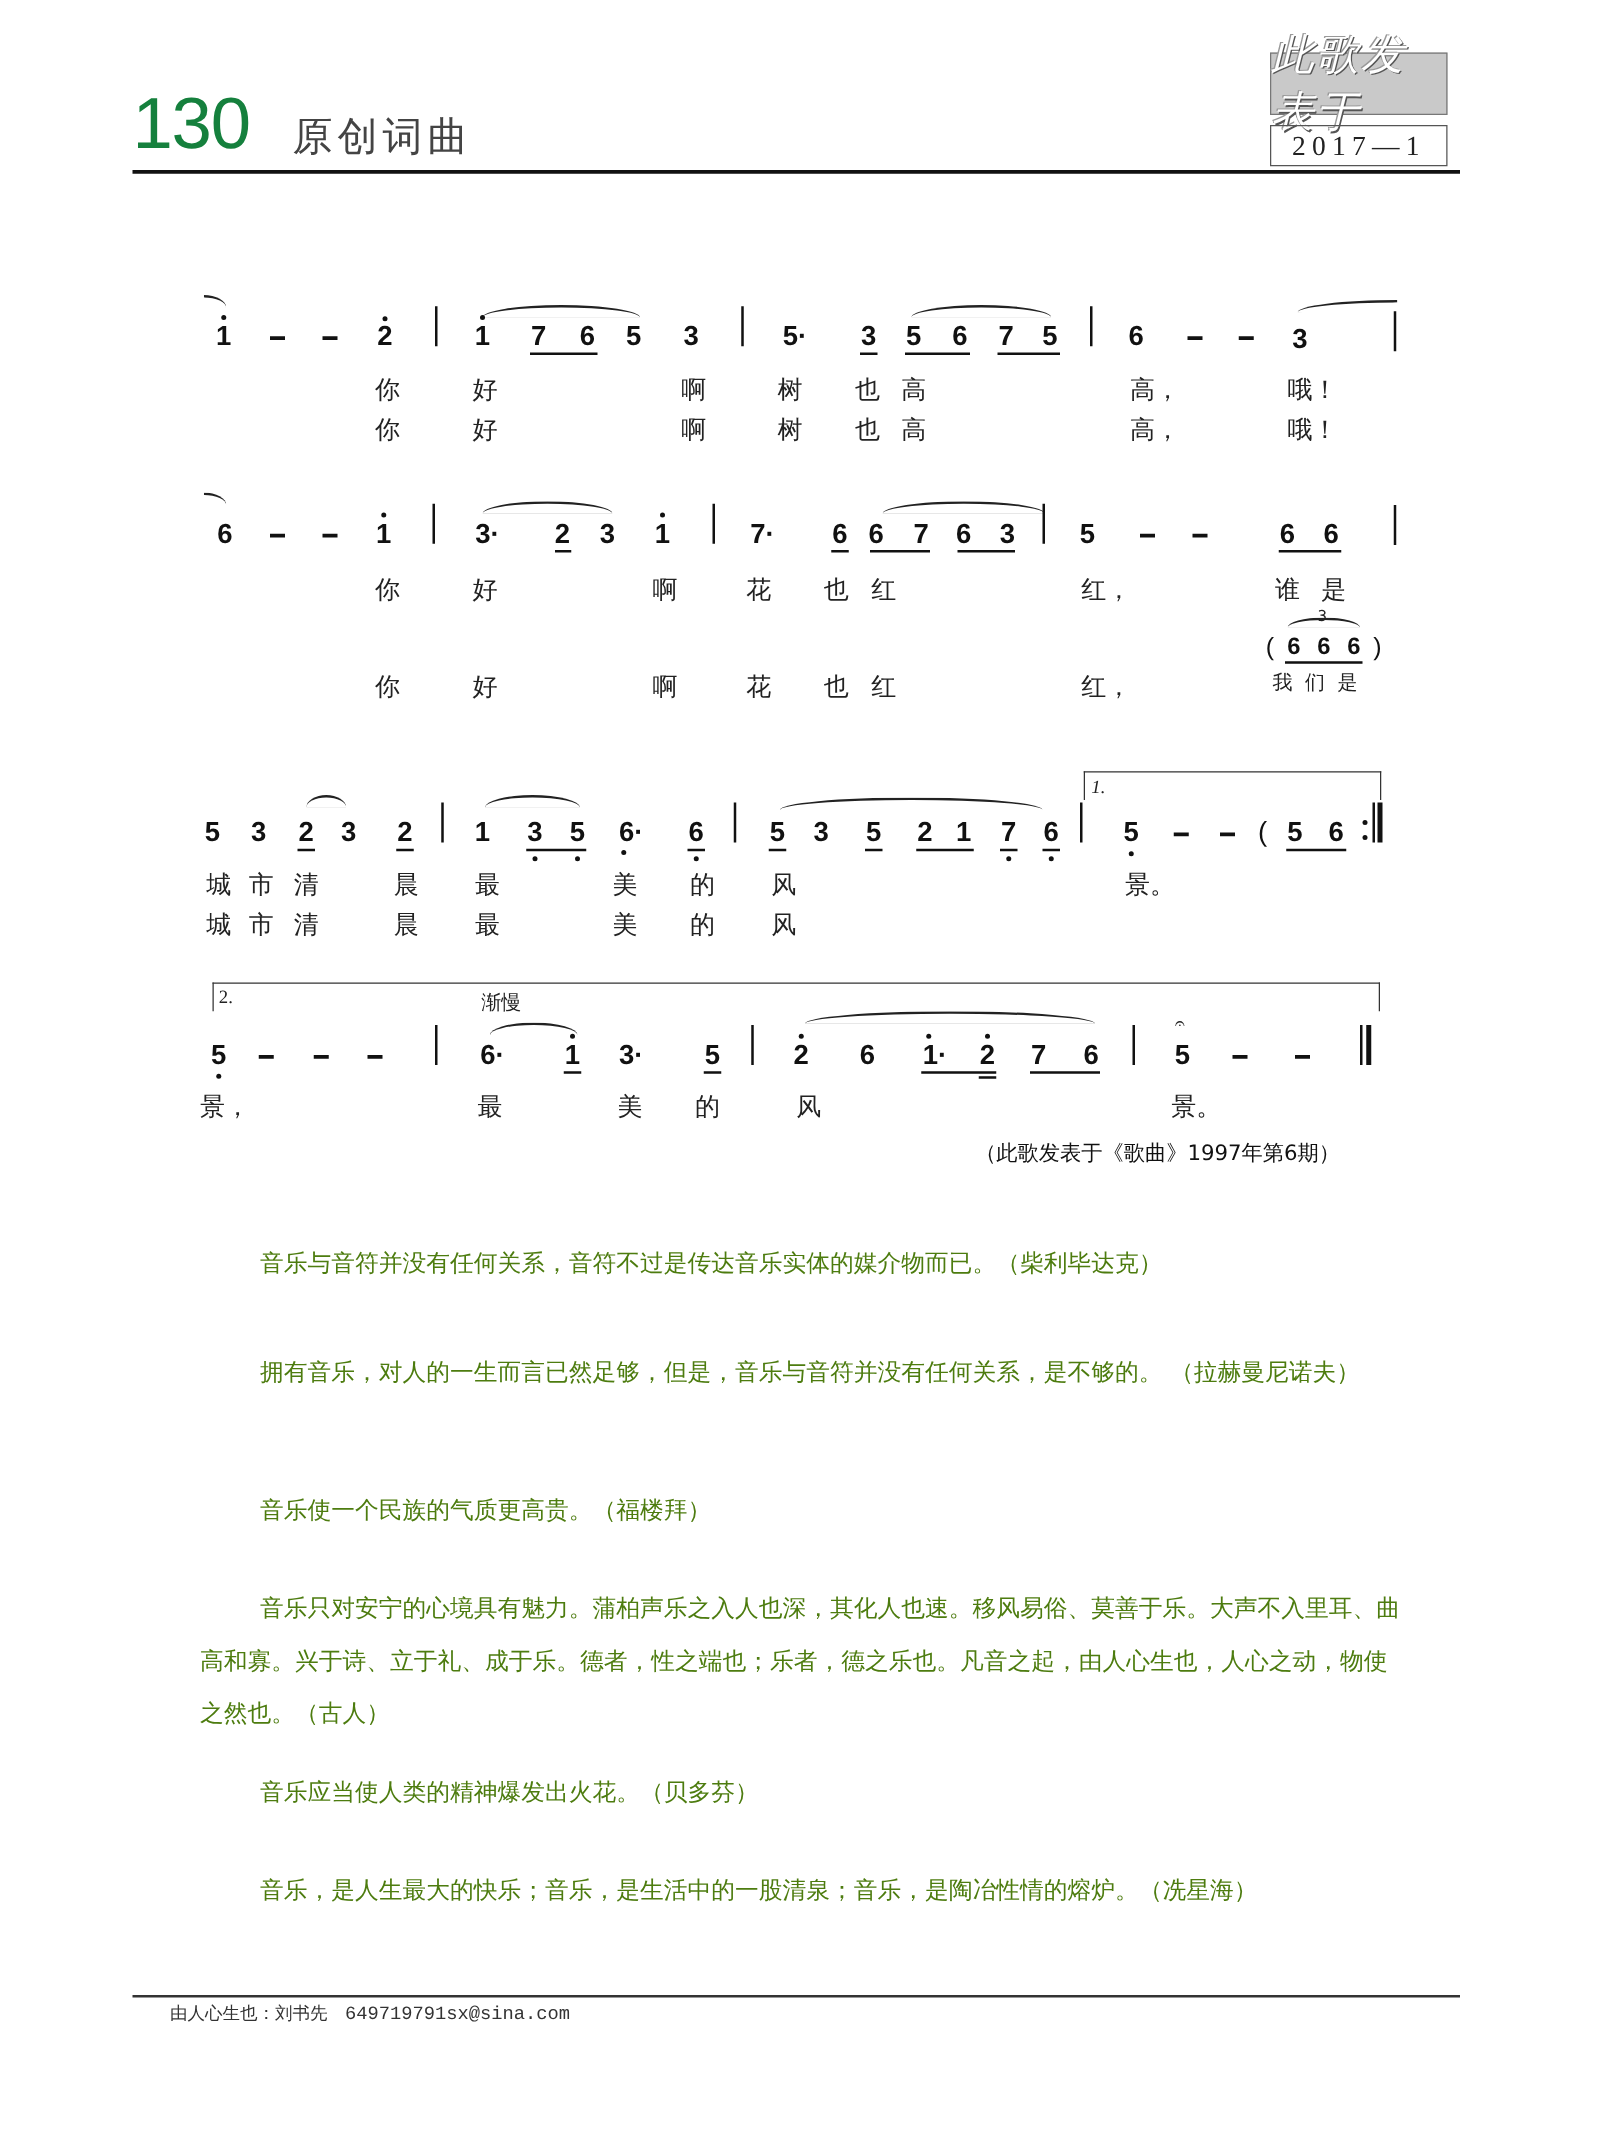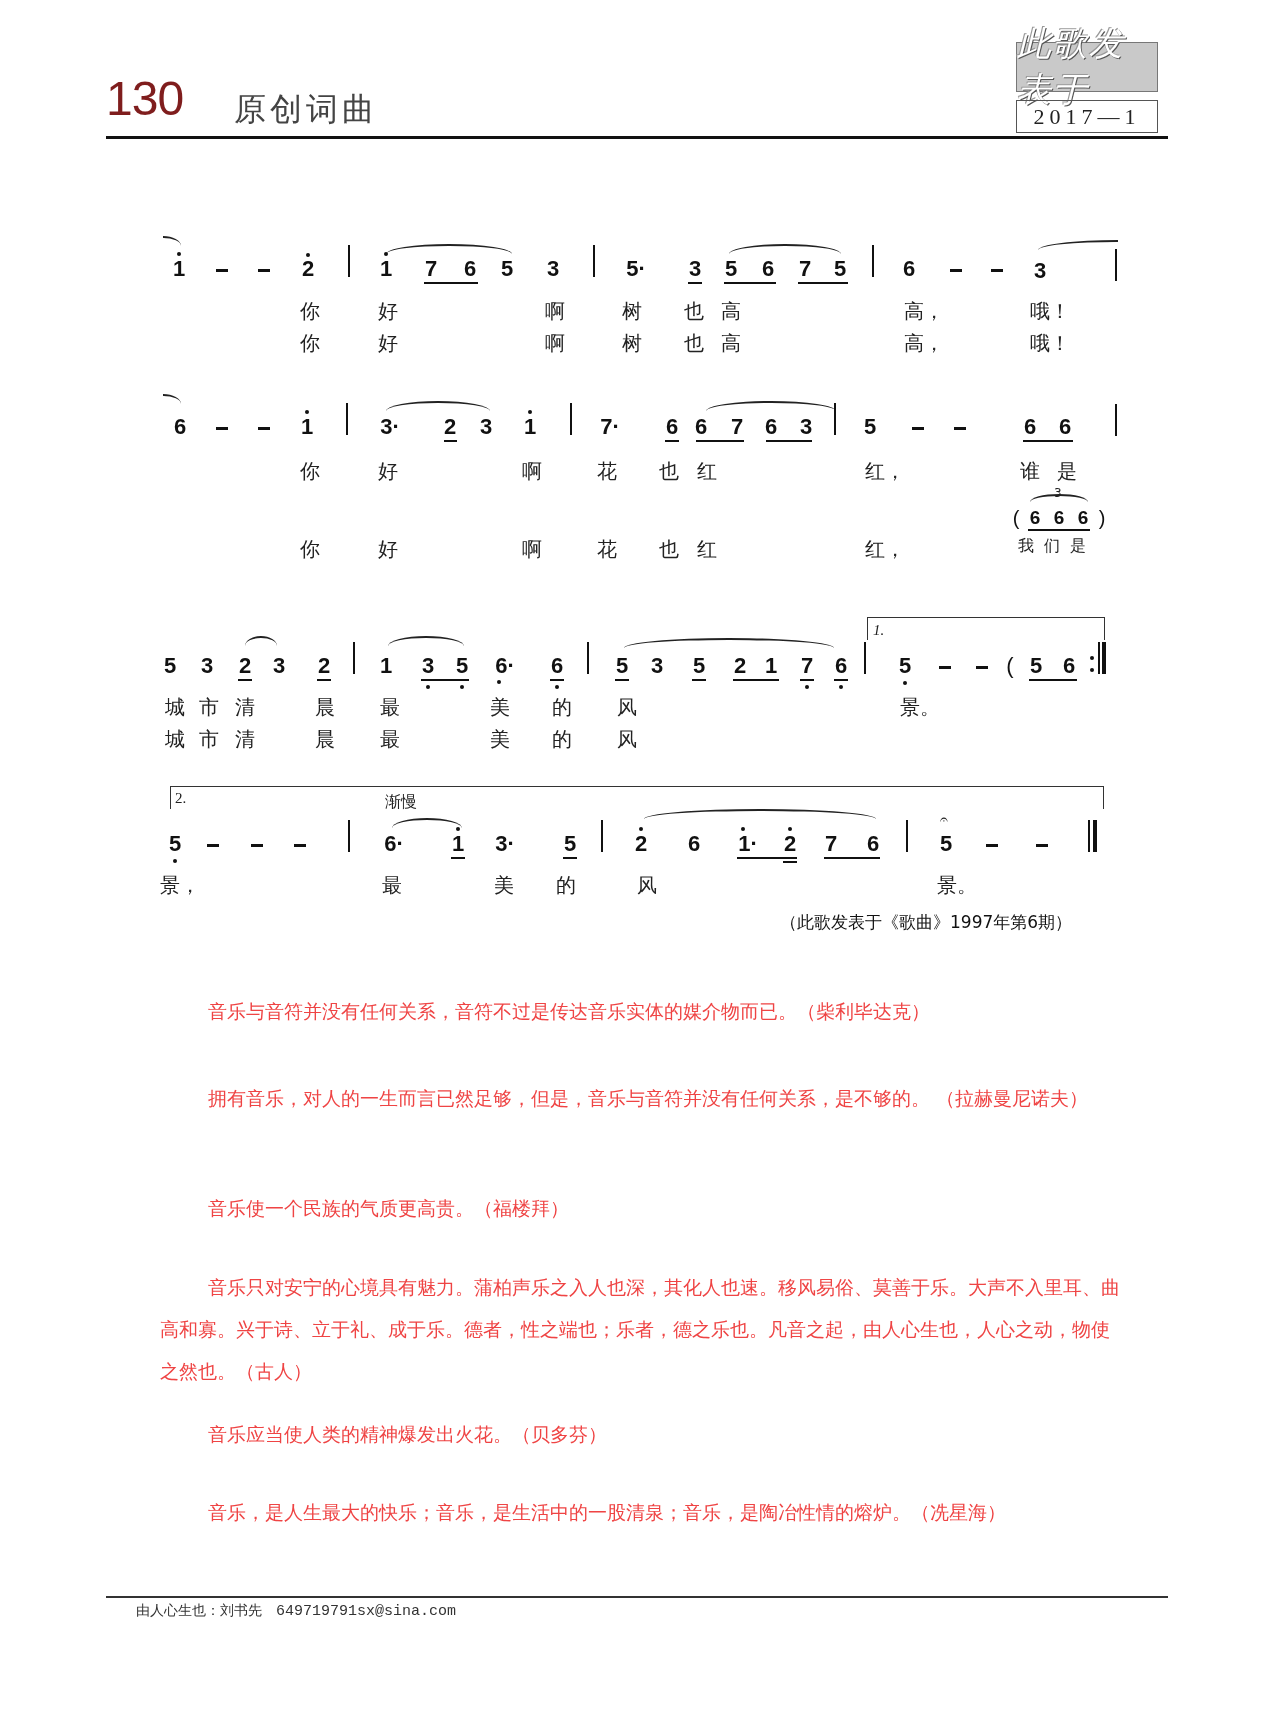--- a/index.html
+++ b/index.html
@@ -1,41 +1,41 @@
 <!DOCTYPE html>
 <html><head>
 <meta charset="utf-8">
 <style>
   html, body { margin:0; padding:0; background:#fff; }
   body { width:1280px; height:1725px; position:relative; overflow:hidden; color:#111;
          font-family:"DejaVu Serif", serif; }
   .abs { position:absolute; }
   
-  .page-num { left:106px; top:70px; font-family:"Liberation Sans", sans-serif; font-size:48px; line-height:58px; color:#7f1d1d; letter-spacing:-1px; }
+  .page-num { left:106px; top:70px; font-family:"Liberation Sans", sans-serif; font-size:58px; line-height:58px; color:#15803d; letter-spacing:-1px; }
   .section-title { left:234px; top:88px; font-size:32px; color:#444; letter-spacing:4px; font-family:"DejaVu Serif", serif; }
   .logo-box { left:1016px; top:42px; width:142px; height:50px; background:#c9c9c9; border:1px solid #777; box-sizing:border-box;
               font-family:"DejaVu Serif", serif; font-size:34px; color:#fff; text-shadow:1px 1px 0 #555, -1px -1px 0 #999; font-style:italic;
               display:flex; align-items:center; justify-content:center; letter-spacing:2px; }
   .issue-box { left:1016px; top:100px; width:142px; height:33px; border:1px solid #555; box-sizing:border-box;
                font-family:"Liberation Serif", serif; font-size:22px; letter-spacing:5px; display:flex; align-items:center; justify-content:center; color:#222;}
   .header-rule { left:106px; top:136px; width:1062px; height:3px; background:#111; }
   
   .n { position:absolute; font-family:"Liberation Sans", sans-serif; font-weight:bold; font-size:22px; line-height:22px; color:#111; transform:translateX(-50%); text-align:center; }
   .dash { position:absolute; width:12px; height:3px; background:#111; transform:translateX(-50%); }
   .bar { position:absolute; width:2px; height:32px; background:#111; }
   .ul { position:absolute; height:2px; background:#111; }
   .dot { position:absolute; width:4px; height:4px; border-radius:50%; background:#111; transform:translateX(-50%); }
   .slur { position:absolute; border-top:2px solid #222; border-radius:50% 50% 0 0 / 100% 100% 0 0; height:10px; box-sizing:border-box; }
   .ly { position:absolute; font-family:"DejaVu Serif", serif; font-size:20px; color:#222; transform:translateX(-50%); white-space:nowrap; }
   .lyl { position:absolute; font-family:"DejaVu Serif", serif; font-size:16px; color:#222; white-space:nowrap; letter-spacing:10px; }
   .volta { position:absolute; border-top:1.5px solid #333; border-left:1.5px solid #333; border-right:1.5px solid #333; height:22px; }
   .volta-label { position:absolute; font-family:"Liberation Serif", serif; font-style:italic; font-size:15px; color:#222; }
   .small-note { position:absolute; font-family:"DejaVu Sans", sans-serif; font-size:16px; color:#222; }
   .source { left:780px; top:911px; font-family:"DejaVu Sans", sans-serif; font-size:17px; color:#111; }
-  .para { position:absolute; left:160px; width:960px; font-family:"DejaVu Serif", serif; font-size:19px; line-height:42px; color:#ef4444; text-indent:48px; }
+  .para { position:absolute; left:160px; width:960px; font-family:"DejaVu Serif", serif; font-size:19px; line-height:42px; color:#4d7c0f; text-indent:48px; }
   .footer-rule { left:106px; top:1596px; width:1062px; height:1.5px; background:#333; }
   .footer { left:136px; top:1602px; font-family:"DejaVu Serif", serif; font-size:14px; color:#333; }
   .footer .mono { font-family:"Liberation Mono", monospace; font-size:15px; margin-left:14px; }
 </style>
 </head>
 <body>
 
 <div class="abs page-num">130</div>
 <div class="abs section-title">原创词曲</div>
 <div class="abs logo-box">此歌发表于</div>

